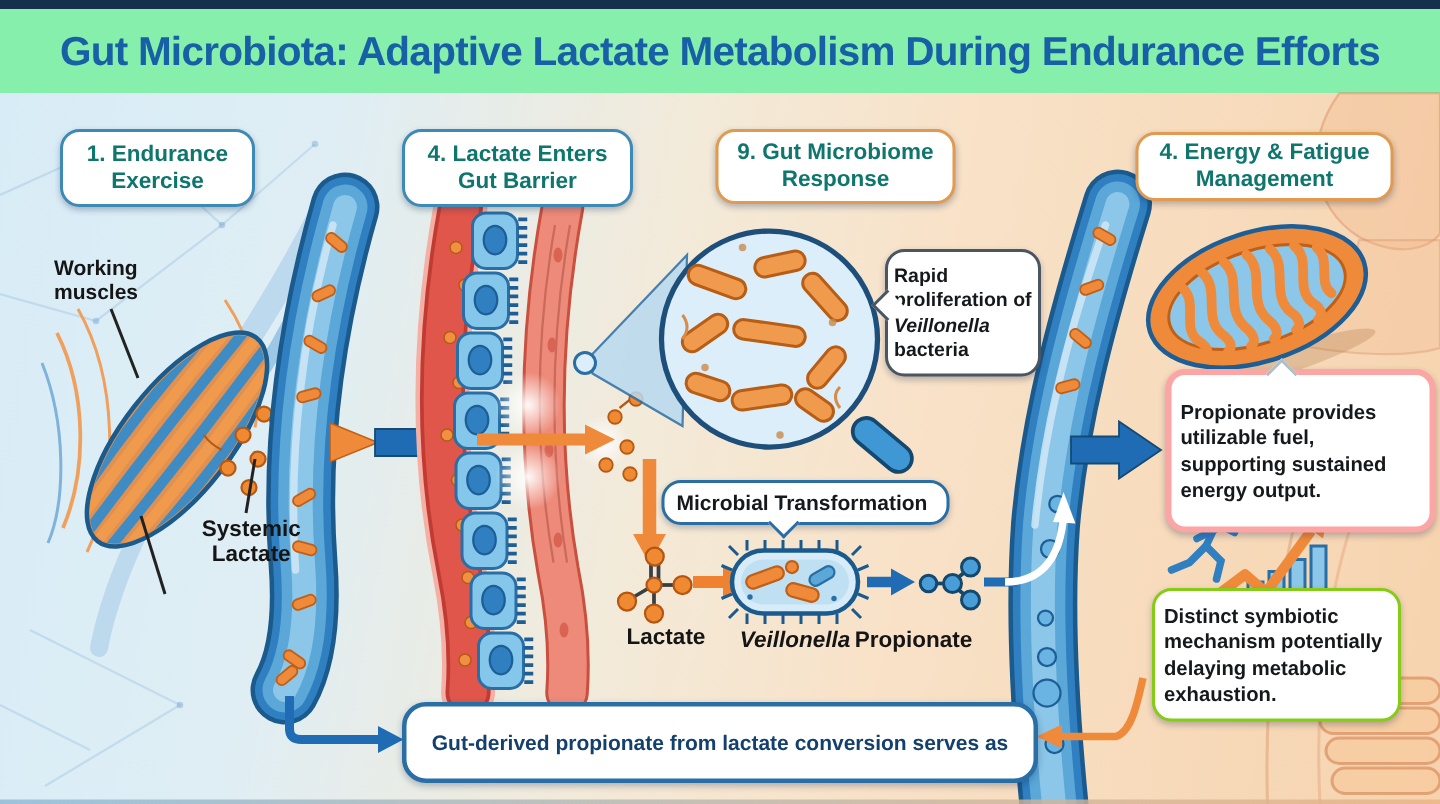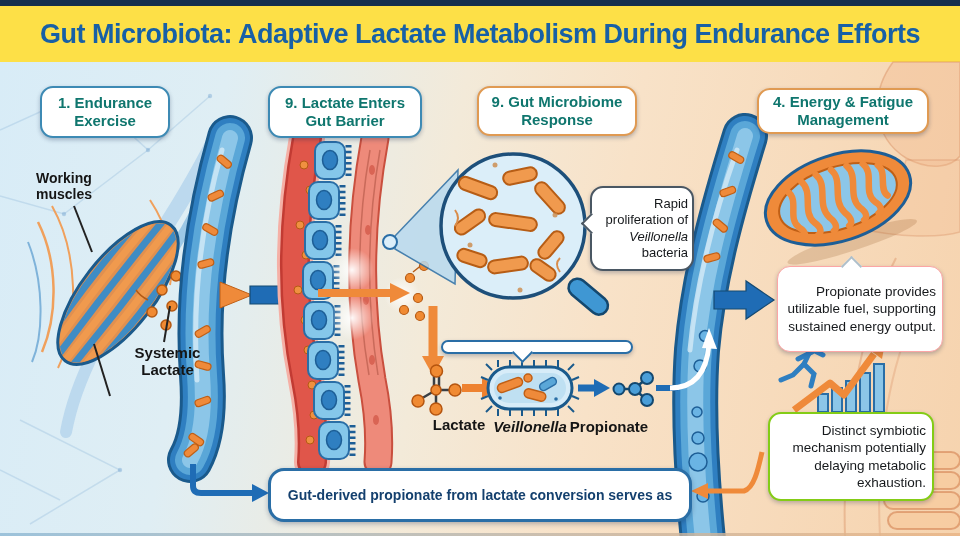--- a/index.html
+++ b/index.html
@@ -1,34 +1,34 @@
 <!DOCTYPE html>
 <html><head>
 <meta charset="utf-8">
 <style>
   html,body{margin:0;padding:0;background:#e9edf0;}
   #canvas{position:relative;width:960px;height:536px;overflow:hidden;
           font-family:"Liberation Sans",sans-serif;background:#fff;}
   #topbar{position:absolute;left:0;top:0;width:960px;height:6px;background:#15304d;}
-  #titleband{position:absolute;left:0;top:6px;width:960px;height:56px;background:#fde047;
+  #titleband{position:absolute;left:0;top:6px;width:960px;height:56px;background:#86efac;
              display:flex;align-items:center;justify-content:center;}
   #title{font-size:27px;font-weight:bold;color:#1760a6;letter-spacing:-0.5px;}
   #content{position:absolute;left:0;top:62px;width:960px;height:474px;
            background:linear-gradient(100deg,#d8ecf7 0%,#dfeef4 22%,#f3ead9 45%,#f8e2c8 62%,#f6d3ae 100%);}
   #art{position:absolute;left:0;top:0;width:960px;height:536px;z-index:1;}
   .ov{position:absolute;z-index:2;}
   .stepbox{background:#fff;border-radius:13px;box-shadow:0 2px 4px rgba(20,40,80,.3);
            display:flex;align-items:center;justify-content:center;text-align:center;
            font-weight:bold;font-size:15px;line-height:1.18;color:#0f766e;padding:4px 6px;box-sizing:border-box;}
   .b-blue{border:2.5px solid #3d8ab4;}
   .b-orange{border:2.5px solid #e09a52;}
   .lbl{font-weight:bold;color:#151515;font-size:14px;line-height:1.15;text-align:center;}
   .lbl.left{text-align:left;}
   .bubble{background:#fff;border-radius:13px;box-shadow:0 2px 4px rgba(20,40,80,.28);
-          font-weight:normal;color:#16191c;text-align:right;box-sizing:border-box;margin-top:20px;}
+          font-weight:bold;color:#16191c;text-align:left;box-sizing:border-box;}
   .tail{position:absolute;width:13px;height:13px;background:#fff;transform:rotate(45deg);}
   .ital{font-style:italic;}
   #banner{background:#fff;border:3px solid #2a6ea6;border-radius:16px;box-shadow:0 2px 5px rgba(20,40,80,.3);
           color:#14406e;font-weight:bold;font-size:14px;line-height:1.3;text-align:center;
           display:flex;flex-direction:column;justify-content:center;padding:7px 8px;box-sizing:border-box;}
   #bottomedge{position:absolute;left:0;bottom:0;width:960px;height:3px;z-index:3;
               background:linear-gradient(90deg,#8db8d4,#e8b384);opacity:.8;}
 </style>
 </head>
 <body>
@@ -400,46 +400,47 @@
     <g>
       <path d="M 762,452 C 758,470 754,488 744,491 L 708,491" stroke="#ef8a3a" stroke-width="5" fill="none"></path>
       <polygon points="708,483 691,491 708,499" fill="#ef8a3a"></polygon>
     </g>
   </svg>
 
   <div class="ov stepbox b-blue" style="left:40px;top:86px;width:130px;height:52px;">
       <span>1. Endurance Exercise</span>
     </div>
   <div class="ov stepbox b-blue" style="left:268px;top:86px;width:154px;height:52px;">
-      <span>9. Lactate Enters Gut Barrier</span>
+      <span>4. Lactate Enters Gut Barrier</span>
     </div>
   <div class="ov stepbox b-orange" style="left:477px;top:86px;width:160px;height:50px;">
       <span>9. Gut Microbiome Response</span>
     </div>
   <div class="ov stepbox b-orange" style="left:757px;top:88px;width:172px;height:46px;">
       <span>4. Energy &amp; Fatigue Management</span>
     </div>
 
   <div class="ov lbl" style="left:120px;top:344px;width:95px;font-size:15px;">Systemic Lactate</div>
   <div class="ov lbl left" style="left:36px;top:170px;width:80px;">Working muscles</div>
 
   <div class="ov bubble" style="left:590px;top:166px;width:104px;padding:8px 4px;font-size:13px;line-height:1.25;border:2px solid #4a5763;">
     <span class="tail" style="left:-8px;top:28px;border-left:2px solid #4a5763;border-bottom:2px solid #4a5763;"></span>
     <span>Rapid proliferation of </span><span class="ital">Veillonella</span><span> bacteria</span>
   </div>
 
   <div class="ov bubble" style="left:441px;top:320px;width:192px;padding:5px 8px;font-size:14px;border:2.5px solid #2a6ea6;">
     <span class="tail" style="left:72px;bottom:-8px;border-right:2.5px solid #2a6ea6;border-bottom:2.5px solid #2a6ea6;"></span>
-  </div>
-
-  <div class="ov lbl" style="left:419px;top:416px;width:80px;font-size:15px;">Lactate</div>
+    <span>Microbial Transformation</span>
+  </div>
+
+  <div class="ov lbl" style="left:404px;top:416px;width:80px;font-size:15px;">Lactate</div>
   <div class="ov lbl ital" style="left:480px;top:418px;width:100px;font-size:15px;">Veillonella</div>
   <div class="ov lbl" style="left:557px;top:418px;width:104px;font-size:15px;">Propionate</div>
 
-  <div class="ov bubble" style="left:777px;top:246px;width:166px;padding:16px 6px;font-size:13.5px;line-height:1.28;border:1px solid #fca5a5;">
+  <div class="ov bubble" style="left:777px;top:246px;width:180px;padding:16px 6px;font-size:13.5px;line-height:1.28;border:4px solid #fca5a5;">
     <span class="tail" style="left:66px;top:-8px;border-left:2px solid #aebfca;border-top:2px solid #aebfca;"></span>
     <span>Propionate provides utilizable fuel, supporting sustained energy output.</span>
   </div>
 
   <div class="ov bubble" style="left:768px;top:392px;width:166px;padding:8px 6px;font-size:13.5px;line-height:1.28;border:2px solid #84cc16;">
     <span>Distinct symbiotic mechanism potentially delaying metabolic exhaustion.</span>
   </div>
 
   <div class="ov" id="banner" style="left:268px;top:468px;width:424px;height:54px;">
     <span>Gut-derived propionate from lactate conversion serves as</span>

